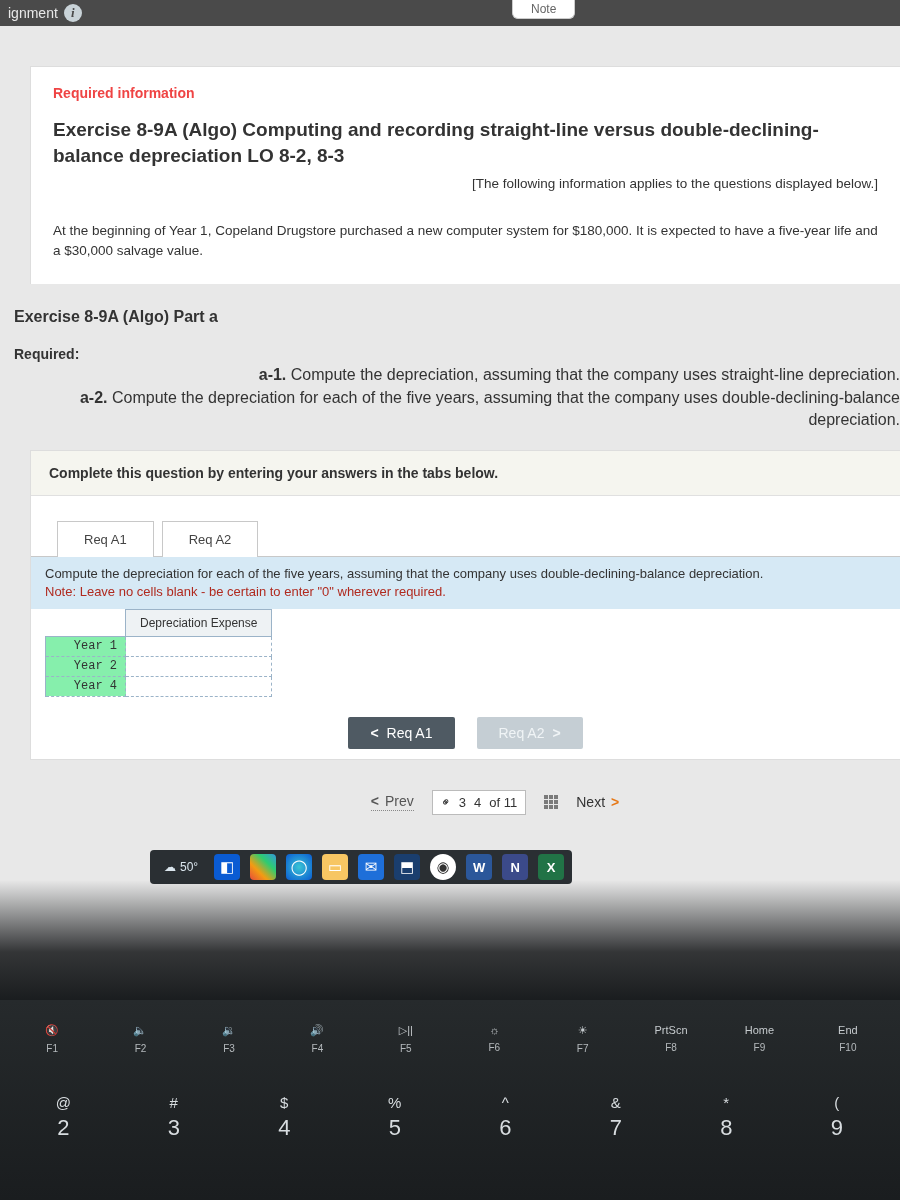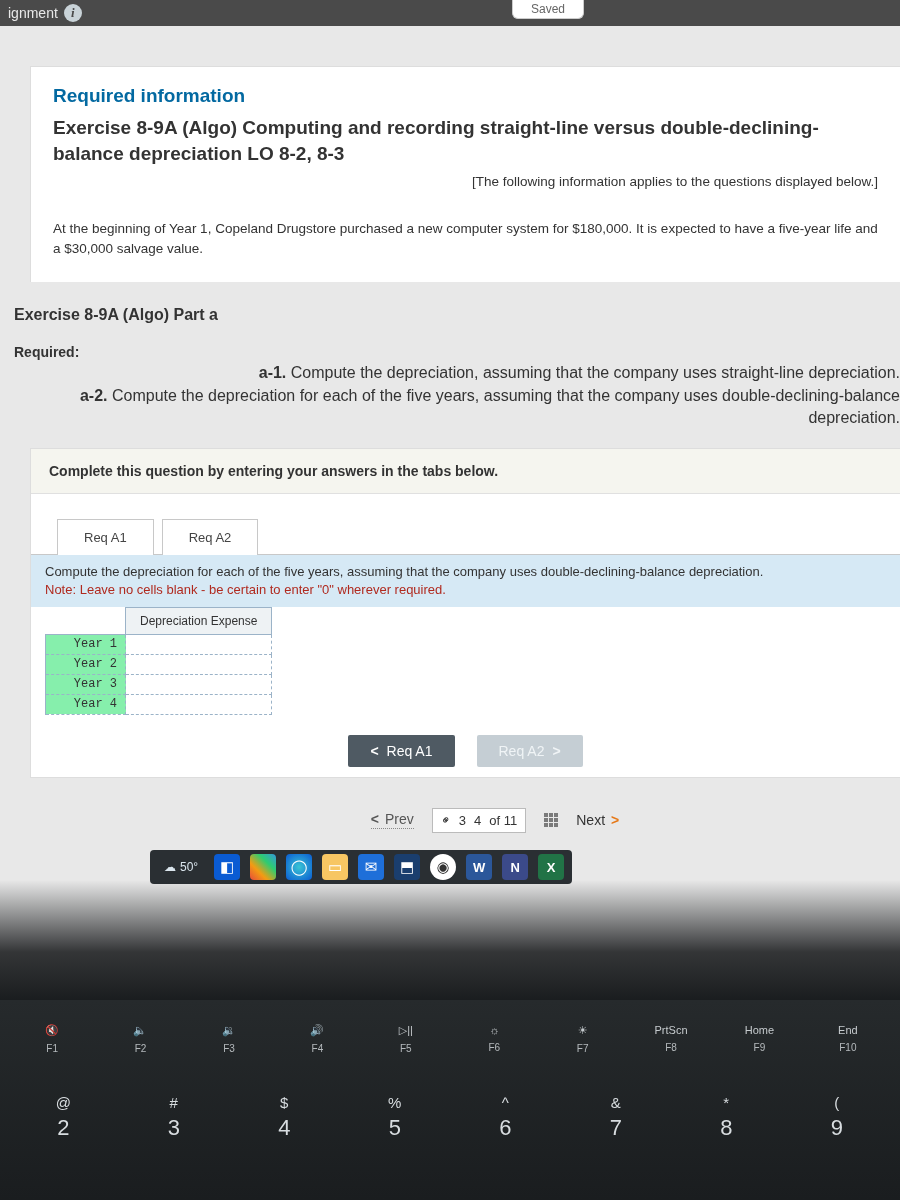--- a/index.html
+++ b/index.html
@@ -51,24 +51,24 @@
     padding: 0 0 0 10px;
   }
   .info-card {
     background: #fff;
     margin: 40px 0 0 20px;
     padding: 18px 22px 24px 22px;
     border-left: 1px solid #ddd;
     border-top: 1px solid #ddd;
   }
   .req-info {
-    color: #0369a1;
+    color: #ef4444;
     font-weight: bold;
-    font-size: 19px;
-    margin-bottom: 8px;
+    font-size: 14px;
+    margin-bottom: 16px;
   }
   .ex-title {
     font-weight: bold;
     font-size: 19px;
     margin-bottom: 2px;
     line-height: 1.35;
   }
   .italic-note {
     font-size: 13.5px;
     margin: 8px 0 30px 0;
@@ -310,21 +310,21 @@
     pointer-events:none;
   }
 </style>
 </head>
 <body>
 
 <div class="topbar">
   <span>ignment</span>
   <span class="info-icon">i</span>
 </div>
-<div class="saved-pill">Saved</div>
+<div class="saved-pill">Note</div>
 
 <div class="content">
   <div class="info-card">
     <div class="req-info">Required information</div>
     <div class="ex-title">Exercise 8-9A (Algo) Computing and recording straight-line versus double-declining-balance depreciation LO 8-2, 8-3</div>
     <div class="italic-note">[The following information applies to the questions displayed below.]</div>
     <div class="body-text">At the beginning of Year 1, Copeland Drugstore purchased a new computer system for $180,000. It is expected to have a five-year life and a $30,000 salvage value.</div>
   </div>
 
   <div class="section2">
@@ -353,24 +353,20 @@
         </tr>
         <tr>
               <td class="year-label">Year 1</td>
               <td class="val"></td>
             </tr>
         <tr>
               <td class="year-label">Year 2</td>
               <td class="val"></td>
             </tr>
         <tr>
-              <td class="year-label">Year 3</td>
-              <td class="val"></td>
-            </tr>
-        <tr>
               <td class="year-label">Year 4</td>
               <td class="val"></td>
             </tr>
       </tbody>
         </table>
     </div>
     <div class="nav-buttons">
       <div class="nav-btn">
         <span class="chev">&lt;</span>
         <span>Req A1</span>

